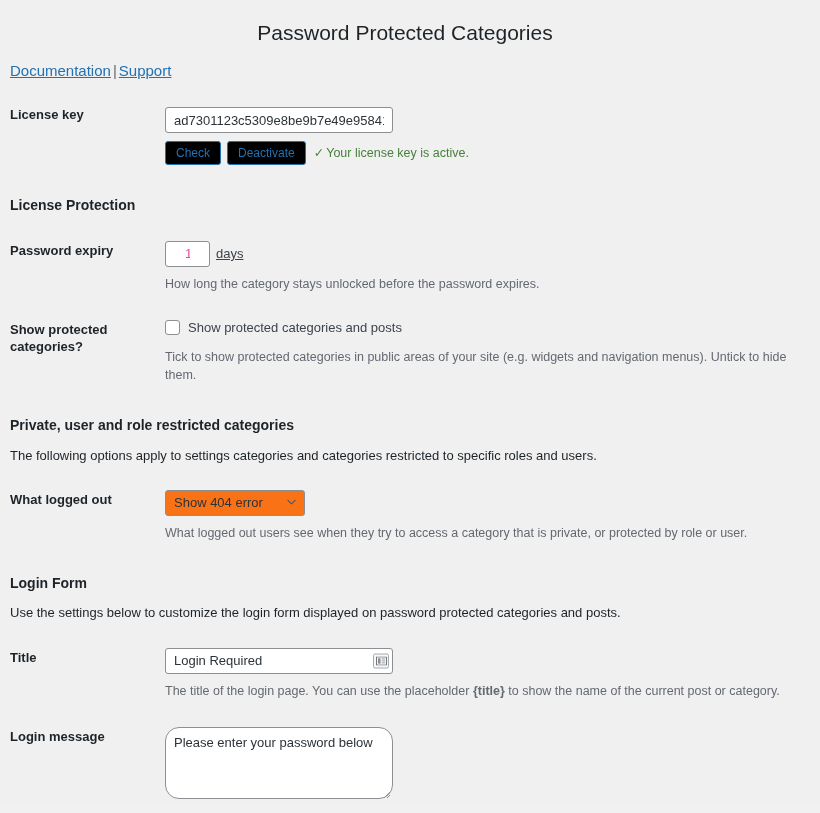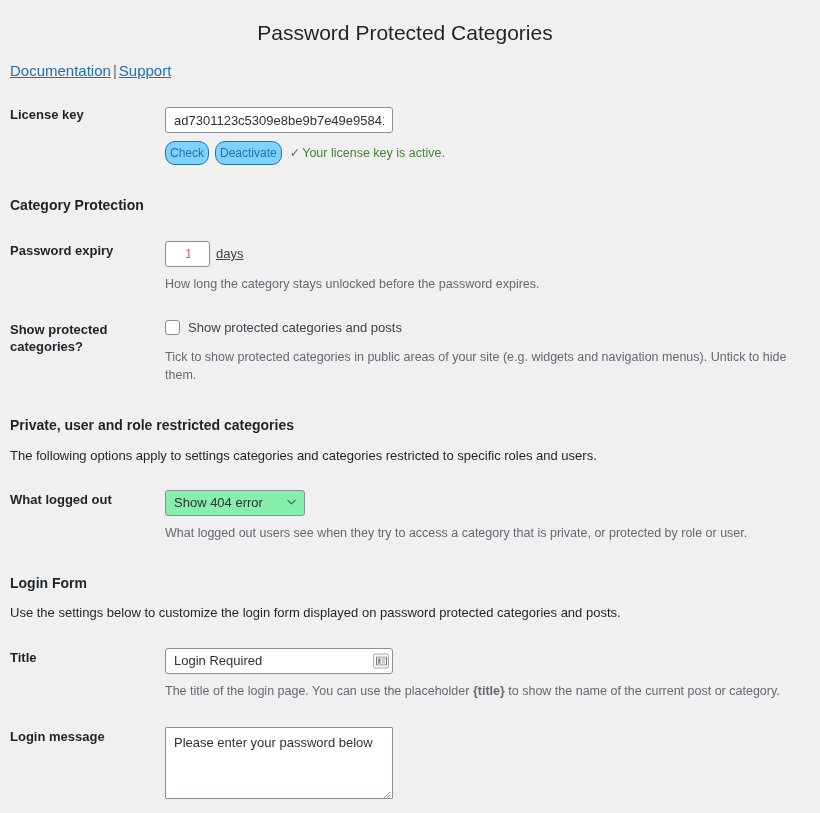--- a/index.html
+++ b/index.html
@@ -138,25 +138,25 @@
   .btn-row {
     margin-top: 8px;
     display: flex;
     align-items: center;
     gap: 6px;
   }
   button.button-secondary {
     font-family: "Liberation Sans", sans-serif;
     font-size: 12px;
     line-height: 1;
-    padding: 5px 4px;
+    padding: 5px 10px;
     color: #2271b1;
-    background: #7dd3fc;
+    background: #000000;
     border: 1px solid #2271b1;
-    border-radius: 10px;
+    border-radius: 3px;
     cursor: pointer;
     height: 24px;
     box-sizing: border-box;
   }
   .license-status {
     color: #46803b;
     font-size: 12.5px;
     font-weight: 400;
     margin-left: 2px;
     white-space: nowrap;
@@ -191,21 +191,21 @@
     display: inline-block;
   }
   select.settings-select {
     -webkit-appearance: none;
     appearance: none;
     font-family: "Liberation Sans", sans-serif;
     font-size: 13px;
     color: #2c3338;
     border: 1px solid #8c8f94;
     border-radius: 3px;
-    background: #86efac;
+    background: #f97316;
     padding: 2px 28px 2px 8px;
     height: 26px;
     width: 140px;
     box-sizing: border-box;
     line-height: 1.6;
     cursor: pointer;
   }
   .select-arrow {
     position: absolute;
     right: 9px;
@@ -245,21 +245,21 @@
 
   textarea.large-text {
     width: 228px;
     height: 72px;
     padding: 5px 8px;
     font-size: 13px;
     font-family: "Liberation Sans", sans-serif;
     line-height: 1.5;
     color: #2c3338;
     border: 1px solid #8c8f94;
-    border-radius: 1px;
+    border-radius: 14px;
     background: #fff;
     box-sizing: border-box;
     resize: none;
     display: block;
     overflow: hidden;
   }
   .textarea-wrap {
     position: relative;
     display: inline-block;
   }
@@ -300,21 +300,21 @@
           <div class="btn-row">
             <button class="button-secondary">Check</button>
             <button class="button-secondary">Deactivate</button>
             <span class="license-status"><span class="tick">✓</span><span>Your license key is active.</span></span>
           </div>
         </td>
       </tr>
     </tbody>
   </table>
 
-  <h2 class="section-heading">Category Protection</h2>
+  <h2 class="section-heading">License Protection</h2>
 
   <table class="form-table">
     <tbody>
       <tr>
         <th>Password expiry</th>
         <td>
           <input class="small-text" type="text" value="10" style=""><span class="units">days</span>
           <p class="description">How long the category stays unlocked before the password expires.</p>
         </td>
       </tr>

